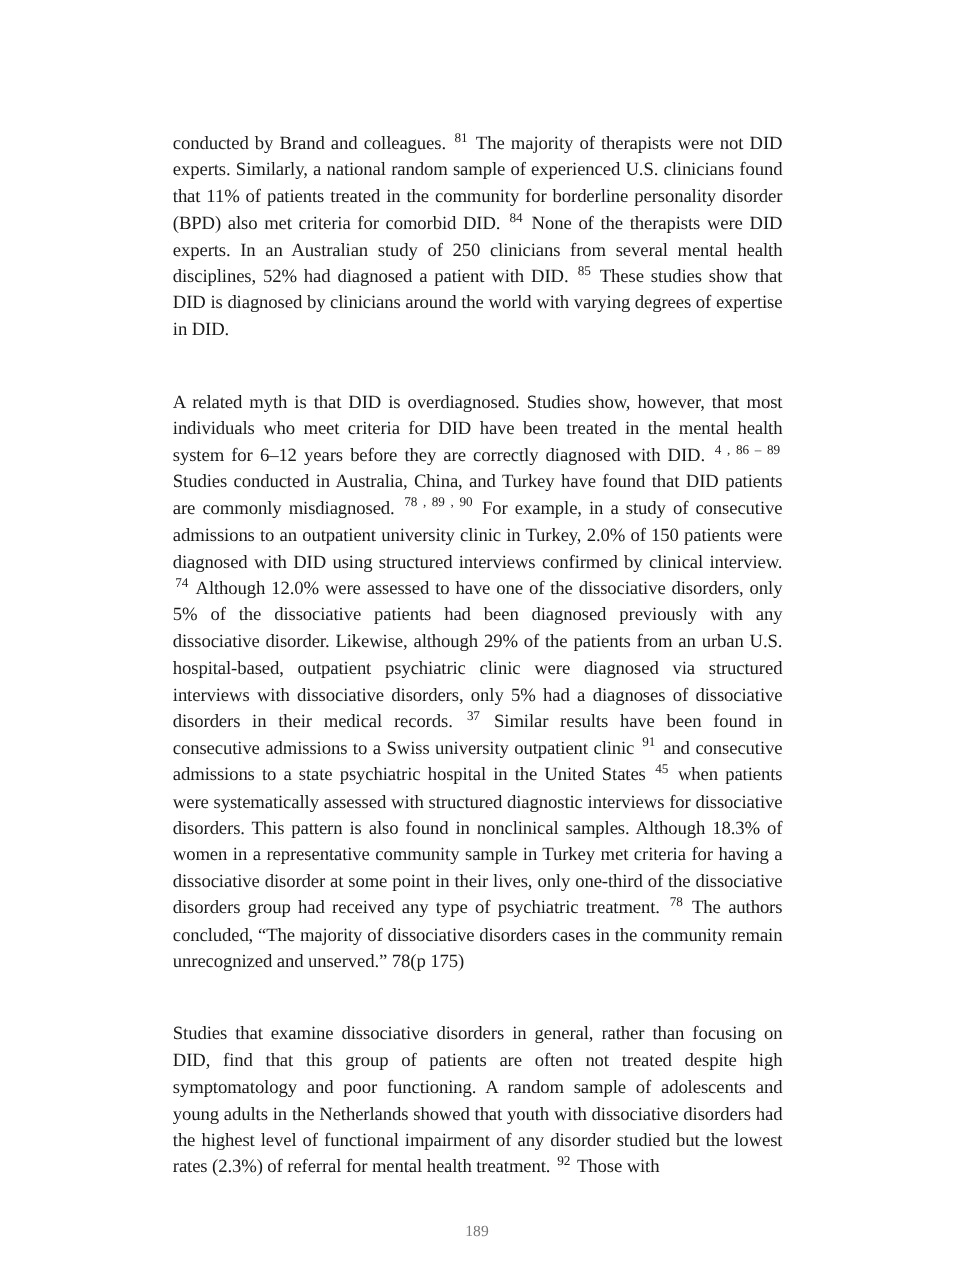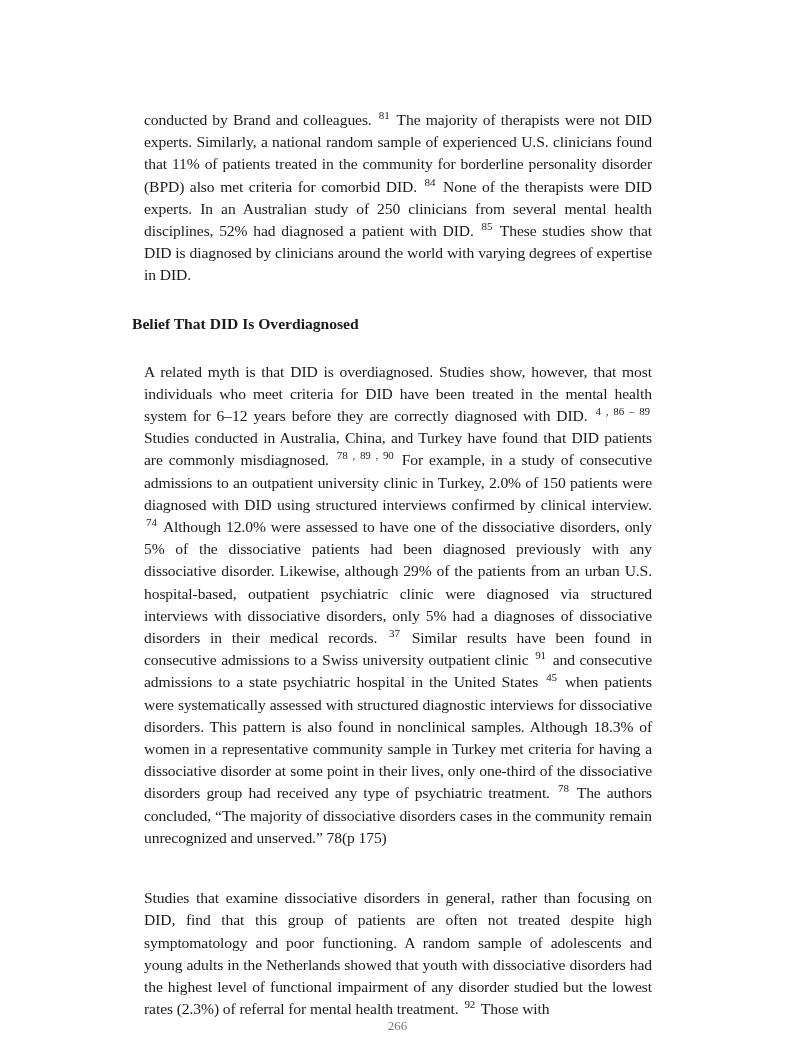--- a/index.html
+++ b/index.html
@@ -52,19 +52,18 @@
     color: #777777;
     font-family: "Liberation Serif", "DejaVu Serif", serif;
   }
 </style>
 </head>
 <body>
 
 <div class="page">
   <p><span>conducted by Brand and colleagues. </span><sup>81</sup><span> The majority of therapists were not DID experts. Similarly, a national random sample of experienced U.S. clinicians found that 11% of patients treated in the community for borderline personality disorder (BPD) also met criteria for comorbid DID. </span><sup>84</sup><span> None of the therapists were DID experts. In an Australian study of 250 clinicians from several mental health disciplines, 52% had diagnosed a patient with DID. </span><sup>85</sup><span> These studies show that DID is diagnosed by clinicians around the world with varying degrees of expertise in DID.</span></p>
   <div class="para-gap"></div>
-  <h2>Belief That DID Is Overdiagnosed</h2>
   <p><span>A related myth is that DID is overdiagnosed. Studies show, however, that most individuals who meet criteria for DID have been treated in the mental health system for 6–12 years before they are correctly diagnosed with DID. </span><sup>4 , 86 – 89</sup><span> Studies conducted in Australia, China, and Turkey have found that DID patients are commonly misdiagnosed. </span><sup>78 , 89 , 90</sup><span> For example, in a study of consecutive admissions to an outpatient university clinic in Turkey, 2.0% of 150 patients were diagnosed with DID using structured interviews confirmed by clinical interview. </span><sup>74</sup><span> Although 12.0% were assessed to have one of the dissociative disorders, only 5% of the dissociative patients had been diagnosed previously with any dissociative disorder. Likewise, although 29% of the patients from an urban U.S. hospital-based, outpatient psychiatric clinic were diagnosed via structured interviews with dissociative disorders, only 5% had a diagnoses of dissociative disorders in their medical records. </span><sup>37</sup><span> Similar results have been found in consecutive admissions to a Swiss university outpatient clinic </span><sup>91</sup><span> and consecutive admissions to a state psychiatric hospital in the United States </span><sup>45</sup><span> when patients were systematically assessed with structured diagnostic interviews for dissociative disorders. This pattern is also found in nonclinical samples. Although 18.3% of women in a representative community sample in Turkey met criteria for having a dissociative disorder at some point in their lives, only one-third of the dissociative disorders group had received any type of psychiatric treatment. </span><sup>78</sup><span> The authors concluded, “The majority of dissociative disorders cases in the community remain unrecognized and unserved.” 78(p 175)</span></p>
   <div class="para-gap"></div>
   <p><span>Studies that examine dissociative disorders in general, rather than focusing on DID, find that this group of patients are often not treated despite high symptomatology and poor functioning. A random sample of adolescents and young adults in the Netherlands showed that youth with dissociative disorders had the highest level of functional impairment of any disorder studied but the lowest rates (2.3%) of referral for mental health treatment. </span><sup>92</sup><span> Those with</span></p>
 </div>
 
-<div class="page-number">266</div>
+<div class="page-number">189</div>
 
 </body></html>

